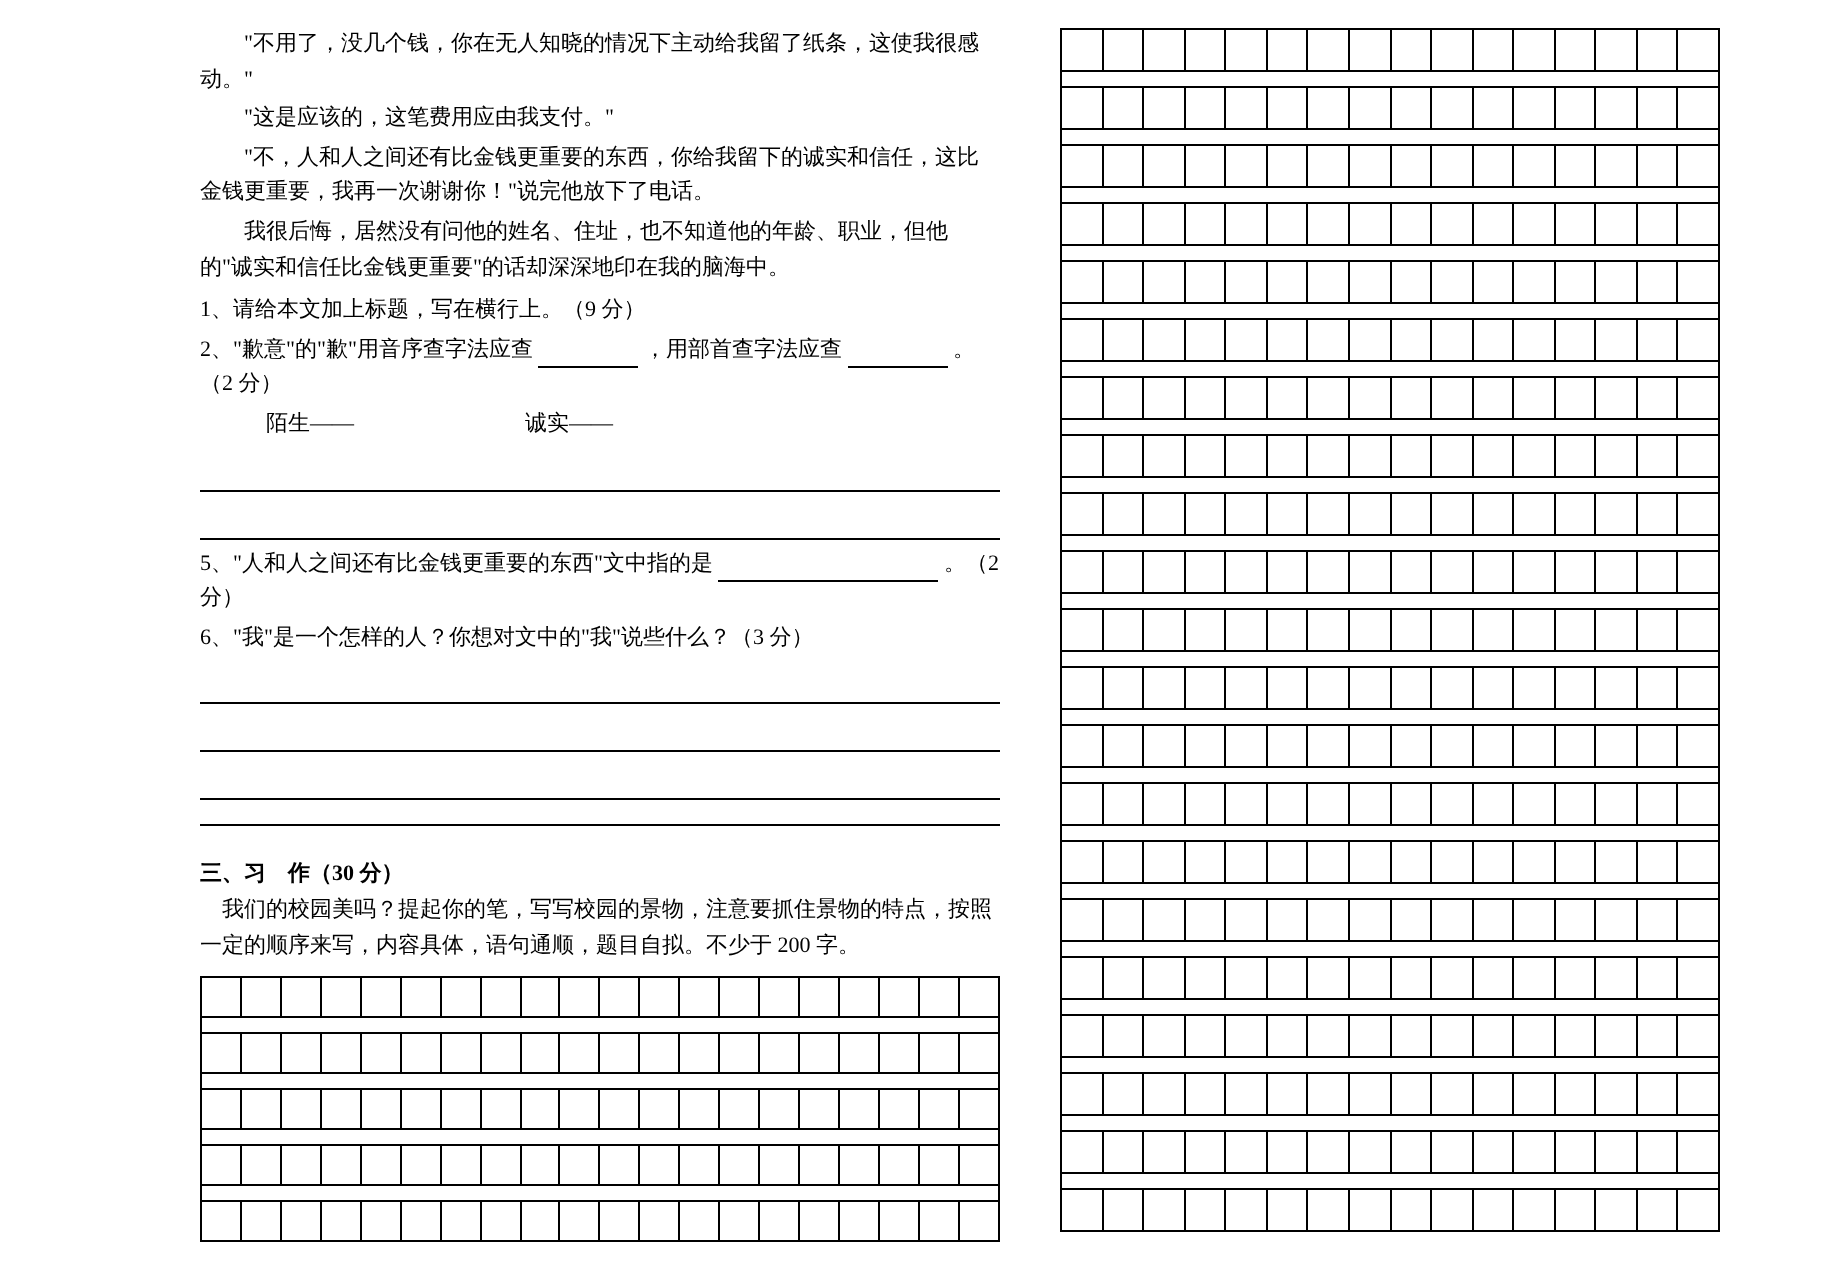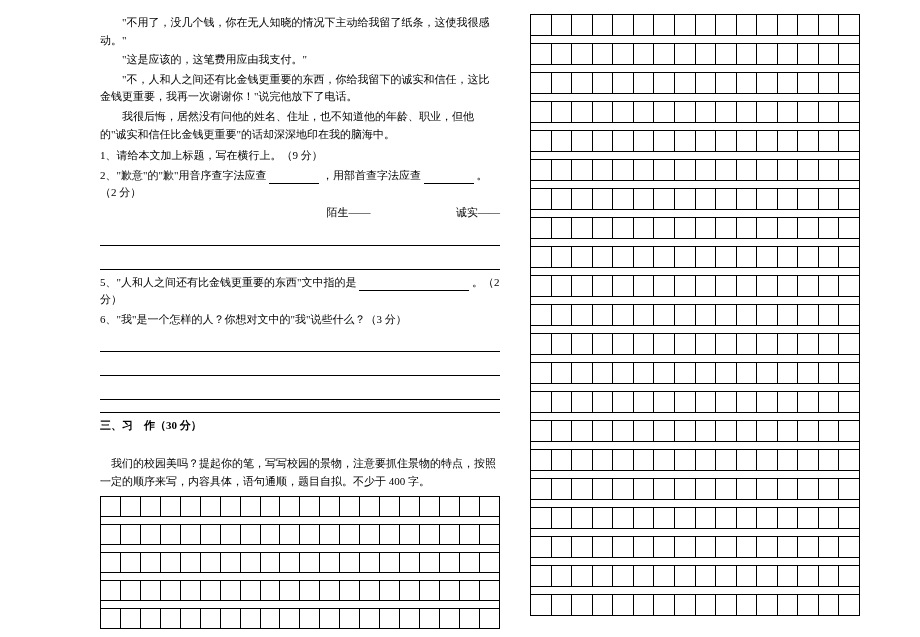--- a/index.html
+++ b/index.html
@@ -44,23 +44,23 @@
       vertical-align: bottom;
     }
     .answer-line {
       border-bottom: 1px solid #000;
       height: 20px;
       margin: 4px 0;
     }
     .section-header {
       font-weight: bold;
       margin-top: 12px;
-      margin-bottom: 20px;
+      margin-bottom: 0;
       border-top: 1px solid #000;
-      padding-top: 4px;
+      padding-top: 16px;
     }
     .section-instructions {
       text-indent: 1em;
       margin-bottom: 6px;
     }
     .writing-grid {
       border: 1px solid #000;
       border-collapse: collapse;
       width: 100%;
     }
@@ -98,41 +98,41 @@
 
   <div class="questions">
     <p>1、请给本文加上标题，写在横行上。（9 分）</p>
     <p>
       <span>2、"歉意"的"歉"用音序查字法应查</span>
       <span class="fill-line"></span>
       <span>，用部首查字法应查</span>
       <span class="fill-line"></span>
       <span>。（2 分）</span>
     </p>
-    <p style="text-indent:3em;text-align:right;">
+    <p style="text-indent:3em;">
       <span>陌生——</span>
       <span style="display:inline-block;width:80px;"></span>
       <span>诚实——</span>
     </p>
     <div class="answer-line"></div>
     <div class="answer-line"></div>
     <p>
       <span>5、"人和人之间还有比金钱更重要的东西"文中指的是</span>
       <span class="fill-line" style="min-width:110px;"></span>
       <span>。（2 分）</span>
     </p>
     <p>6、"我"是一个怎样的人？你想对文中的"我"说些什么？（3 分）</p>
     <div class="answer-line"></div>
     <div class="answer-line"></div>
     <div class="answer-line"></div>
   </div>
 
   <div>
     <p class="section-header">三、习　作（30 分）</p>
-    <p class="section-instructions">我们的校园美吗？提起你的笔，写写校园的景物，注意要抓住景物的特点，按照一定的顺序来写，内容具体，语句通顺，题目自拟。不少于 400 字。</p>
+    <p class="section-instructions">我们的校园美吗？提起你的笔，写写校园的景物，注意要抓住景物的特点，按照一定的顺序来写，内容具体，语句通顺，题目自拟。不少于 200 字。</p>
     <table class="writing-grid">
       <tbody id="grid-left">
           <tr>
             <td></td>
             <td></td>
             <td></td>
             <td></td>
             <td></td>
             <td></td>
             <td></td>

